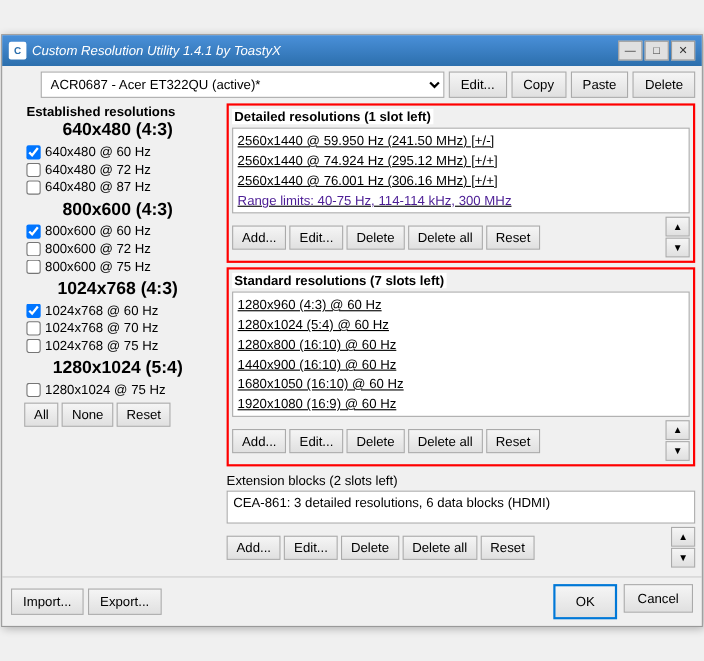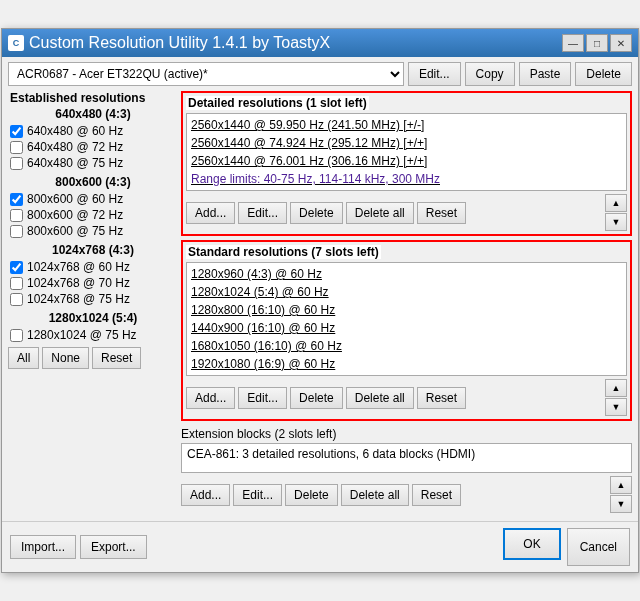--- a/index.html
+++ b/index.html
@@ -40,22 +40,23 @@
       background: #fff;
       border-radius: 2px;
       display: flex;
       align-items: center;
       justify-content: center;
       font-size: 9px;
       color: #2c6fad;
       font-weight: bold;
     }
     .title-bar-title {
-      font-size: 16px;
+      font-size: 12px;
       font-weight: normal;
+      font-style: italic;
     }
     .title-bar-controls {
       display: flex;
       gap: 2px;
     }
     .title-btn {
       width: 22px;
       height: 18px;
       background: #e0e0e0;
       border: 1px solid #999;
@@ -65,20 +66,21 @@
       justify-content: center;
       font-size: 10px;
       color: #333;
     }
 
     .toolbar {
       display: flex;
       align-items: center;
       padding: 5px 6px;
       gap: 4px;
+      margin-left: 29px;
     }
     .device-select {
       flex: 1;
       height: 24px;
       border: 1px solid #aaa;
       background: white;
       padding: 0 4px;
       font-size: 12px;
     }
     .btn {
@@ -86,22 +88,22 @@
       padding: 0 10px;
       background: linear-gradient(to bottom, #f5f5f5, #e0e0e0);
       border: 1px solid #aaa;
       cursor: pointer;
       font-size: 12px;
       white-space: nowrap;
     }
 
     .content {
       display: flex;
-      padding: 0 6px 4px 6px;
-      gap: 3px;
+      padding: 0 6px 4px 20px;
+      gap: 14px;
     }
     .left-panel {
       width: 170px;
       flex-shrink: 0;
     }
     .right-panel {
       flex: 1;
       display: flex;
       flex-direction: column;
       gap: 4px;
@@ -110,21 +112,21 @@
       font-size: 12px;
       font-weight: bold;
       margin-bottom: 2px;
       padding: 0 2px;
     }
     .res-group {
       margin-bottom: 4px;
     }
     .group-title {
       font-weight: bold;
-      font-size: 12px;
+      font-size: 16px;
       text-align: center;
       margin-bottom: 2px;
     }
     .checkbox-item {
       display: flex;
       align-items: center;
       gap: 4px;
       padding: 1px 2px;
       font-size: 12px;
     }
@@ -237,21 +239,21 @@
     }
     .ok-btn {
       height: 32px;
       padding: 0 18px;
       background: linear-gradient(to bottom, #f5f5f5, #e0e0e0);
       border: 2px solid #0078d7;
       cursor: pointer;
       font-size: 12px;
     }
     .cancel-btn {
-      height: 38px;
+      height: 26px;
       padding: 0 12px;
       background: linear-gradient(to bottom, #f5f5f5, #e0e0e0);
       border: 1px solid #aaa;
       cursor: pointer;
       font-size: 12px;
     }
   </style>
 </head>
 <body>
 
@@ -287,21 +289,21 @@
         <div class="checkbox-item">
           <input type="checkbox" checked="" style="">
           <span class="checkbox-label">640x480 @ 60 Hz</span>
         </div>
         <div class="checkbox-item">
           <input type="checkbox" style="">
           <span class="checkbox-label">640x480 @ 72 Hz</span>
         </div>
         <div class="checkbox-item">
           <input type="checkbox" style="">
-          <span class="checkbox-label">640x480 @ 75 Hz</span>
+          <span class="checkbox-label">640x480 @ 87 Hz</span>
         </div>
       </div>
 
       <div class="res-group">
         <div class="group-title">800x600 (4:3)</div>
         <div class="checkbox-item">
           <input type="checkbox" checked="" style="">
           <span class="checkbox-label">800x600 @ 60 Hz</span>
         </div>
         <div class="checkbox-item">

